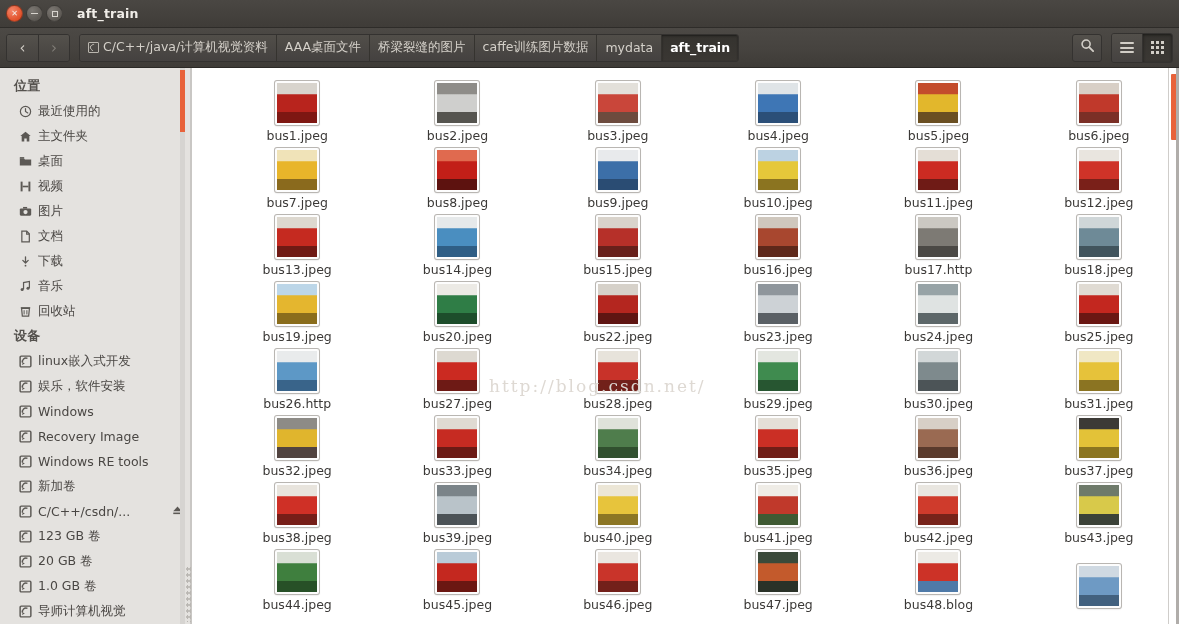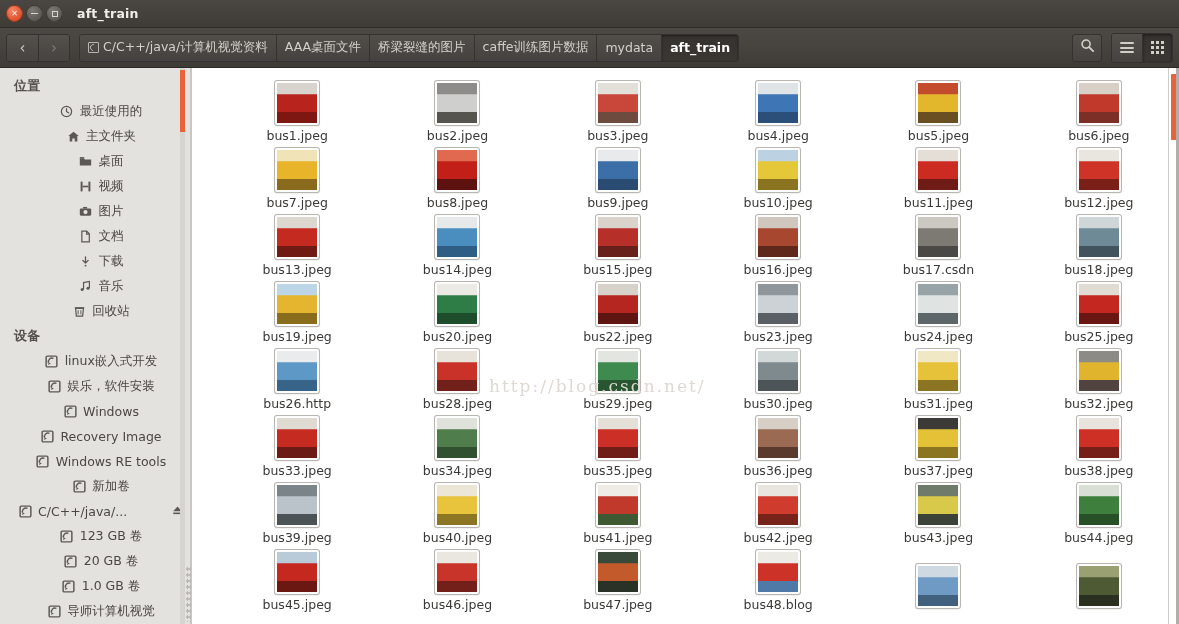--- a/index.html
+++ b/index.html
@@ -114,21 +114,21 @@
     position: relative; overflow: hidden;
     padding-top: 6px;
   }
   .sb-head {
     font-size: 13px; font-weight: bold; color: #55524e;
     padding: 3px 0 4px 14px; letter-spacing: .3px;
   }
   .sb-item {
     display: flex; align-items: center; gap: 6px;
     height: 25px; padding-left: 18px; padding-right: 8px;
-    font-size: 12.5px; color: #4a4744; white-space: nowrap; justify-content: center;
+    font-size: 12.5px; color: #4a4744; white-space: nowrap;
   }
   .sb-label { overflow: hidden; text-overflow: clip; }
   .sb-ico { width: 14px; flex: 0 0 14px; display: flex; align-items: center; justify-content: center; color: #5c5955; font-size: 12px; line-height: 1; }
   .eject { margin-left: auto; color: #5c5955; font-size: 11px; line-height: 1; }
 
   .sb-scroll {
     position: absolute; top: 0; right: 7px; width: 5px; height: 100%;
     background: #d6d4d1;
   }
   .sb-thumb { position: absolute; top: 2px; left: 0; width: 5px; height: 62px; background: #e8623a; }
@@ -406,21 +406,21 @@
             <span class="sb-label">新加卷</span>
           </div>
           <div class="sb-item">
             <span class="sb-ico">
               <svg width="13" height="13" viewBox="0 0 16 16">
                 <rect x="1.4" y="1.4" width="13.2" height="13.2" rx="1.3" fill="none" stroke="#5c5955" stroke-width="1.8"></rect>
                 <path d="M10.4 4.2A4.4 4.4 0 0 0 4.4 9.6" fill="none" stroke="#5c5955" stroke-width="1.7"></path>
                 <path d="M3.6 12.4l1-3.3 2.6 1.5z" fill="#5c5955"></path>
               </svg>
             </span>
-            <span class="sb-label">C/C++/java/...</span>
+            <span class="sb-label">C/C++/csdn/...</span>
             <span class="eject"><svg width="13" height="11" viewBox="0 0 16 14">
                 <path d="M8 1.8L13.4 8H2.6z" fill="#5c5955"></path>
                 <rect x="2.6" y="9.6" width="10.8" height="2" fill="#5c5955"></rect>
               </svg></span>
           </div>
           <div class="sb-item">
             <span class="sb-ico">
               <svg width="13" height="13" viewBox="0 0 16 16">
                 <rect x="1.4" y="1.4" width="13.2" height="13.2" rx="1.3" fill="none" stroke="#5c5955" stroke-width="1.8"></rect>
                 <path d="M10.4 4.2A4.4 4.4 0 0 0 4.4 9.6" fill="none" stroke="#5c5955" stroke-width="1.7"></path>
@@ -562,21 +562,21 @@
           <div class="cell">
             <div class="thumb">
               <div class="img" style="background: linear-gradient(rgb(207, 199, 189) 0%, rgb(207, 199, 189) 28%, rgb(168, 71, 47) 29%, rgb(168, 71, 47) 72%, rgb(94, 40, 26) 73%, rgb(94, 40, 26) 100%);"></div>
             </div>
             <div class="fname">bus16.jpeg</div>
           </div>
           <div class="cell">
             <div class="thumb">
               <div class="img" style="background: linear-gradient(rgb(203, 200, 194) 0%, rgb(203, 200, 194) 28%, rgb(125, 122, 116) 29%, rgb(125, 122, 116) 72%, rgb(75, 73, 69) 73%, rgb(75, 73, 69) 100%);"></div>
             </div>
-            <div class="fname">bus17.csdn</div>
+            <div class="fname">bus17.http</div>
           </div>
           <div class="cell">
             <div class="thumb">
               <div class="img" style="background: linear-gradient(rgb(207, 214, 216) 0%, rgb(207, 214, 216) 28%, rgb(110, 138, 151) 29%, rgb(110, 138, 151) 72%, rgb(65, 84, 93) 73%, rgb(65, 84, 93) 100%);"></div>
             </div>
             <div class="fname">bus18.jpeg</div>
           </div>
           <div class="cell">
             <div class="thumb">
               <div class="img" style="background: linear-gradient(rgb(188, 214, 232) 0%, rgb(188, 214, 232) 28%, rgb(228, 182, 47) 29%, rgb(228, 182, 47) 72%, rgb(138, 109, 28) 73%, rgb(138, 109, 28) 100%);"></div>
@@ -611,20 +611,26 @@
             <div class="thumb">
               <div class="img" style="background: linear-gradient(rgb(224, 219, 211) 0%, rgb(224, 219, 211) 28%, rgb(195, 39, 31) 29%, rgb(195, 39, 31) 72%, rgb(106, 23, 19) 73%, rgb(106, 23, 19) 100%);"></div>
             </div>
             <div class="fname">bus25.jpeg</div>
           </div>
           <div class="cell">
             <div class="thumb">
               <div class="img" style="background: linear-gradient(rgb(233, 235, 236) 0%, rgb(233, 235, 236) 28%, rgb(93, 152, 198) 29%, rgb(93, 152, 198) 72%, rgb(57, 100, 138) 73%, rgb(57, 100, 138) 100%);"></div>
             </div>
             <div class="fname">bus26.http</div>
+          </div>
+          <div class="cell">
+            <div class="thumb">
+              <div class="img" style="background: linear-gradient(rgb(221, 217, 209) 0%, rgb(221, 217, 209) 28%, rgb(203, 42, 33) 29%, rgb(203, 42, 33) 72%, rgb(110, 26, 21) 73%, rgb(110, 26, 21) 100%);"></div>
+            </div>
+            <div class="fname">bus27.jpeg</div>
           </div>
           <div class="cell">
             <div class="thumb">
               <div class="img" style="background: linear-gradient(rgb(231, 227, 219) 0%, rgb(231, 227, 219) 28%, rgb(200, 50, 41) 29%, rgb(200, 50, 41) 72%, rgb(114, 33, 26) 73%, rgb(114, 33, 26) 100%);"></div>
             </div>
             <div class="fname">bus28.jpeg</div>
           </div>
           <div class="cell">
             <div class="thumb">
               <div class="img" style="background: linear-gradient(rgb(227, 230, 224) 0%, rgb(227, 230, 224) 28%, rgb(63, 139, 79) 29%, rgb(63, 139, 79) 72%, rgb(39, 86, 49) 73%, rgb(39, 86, 49) 100%);"></div>

